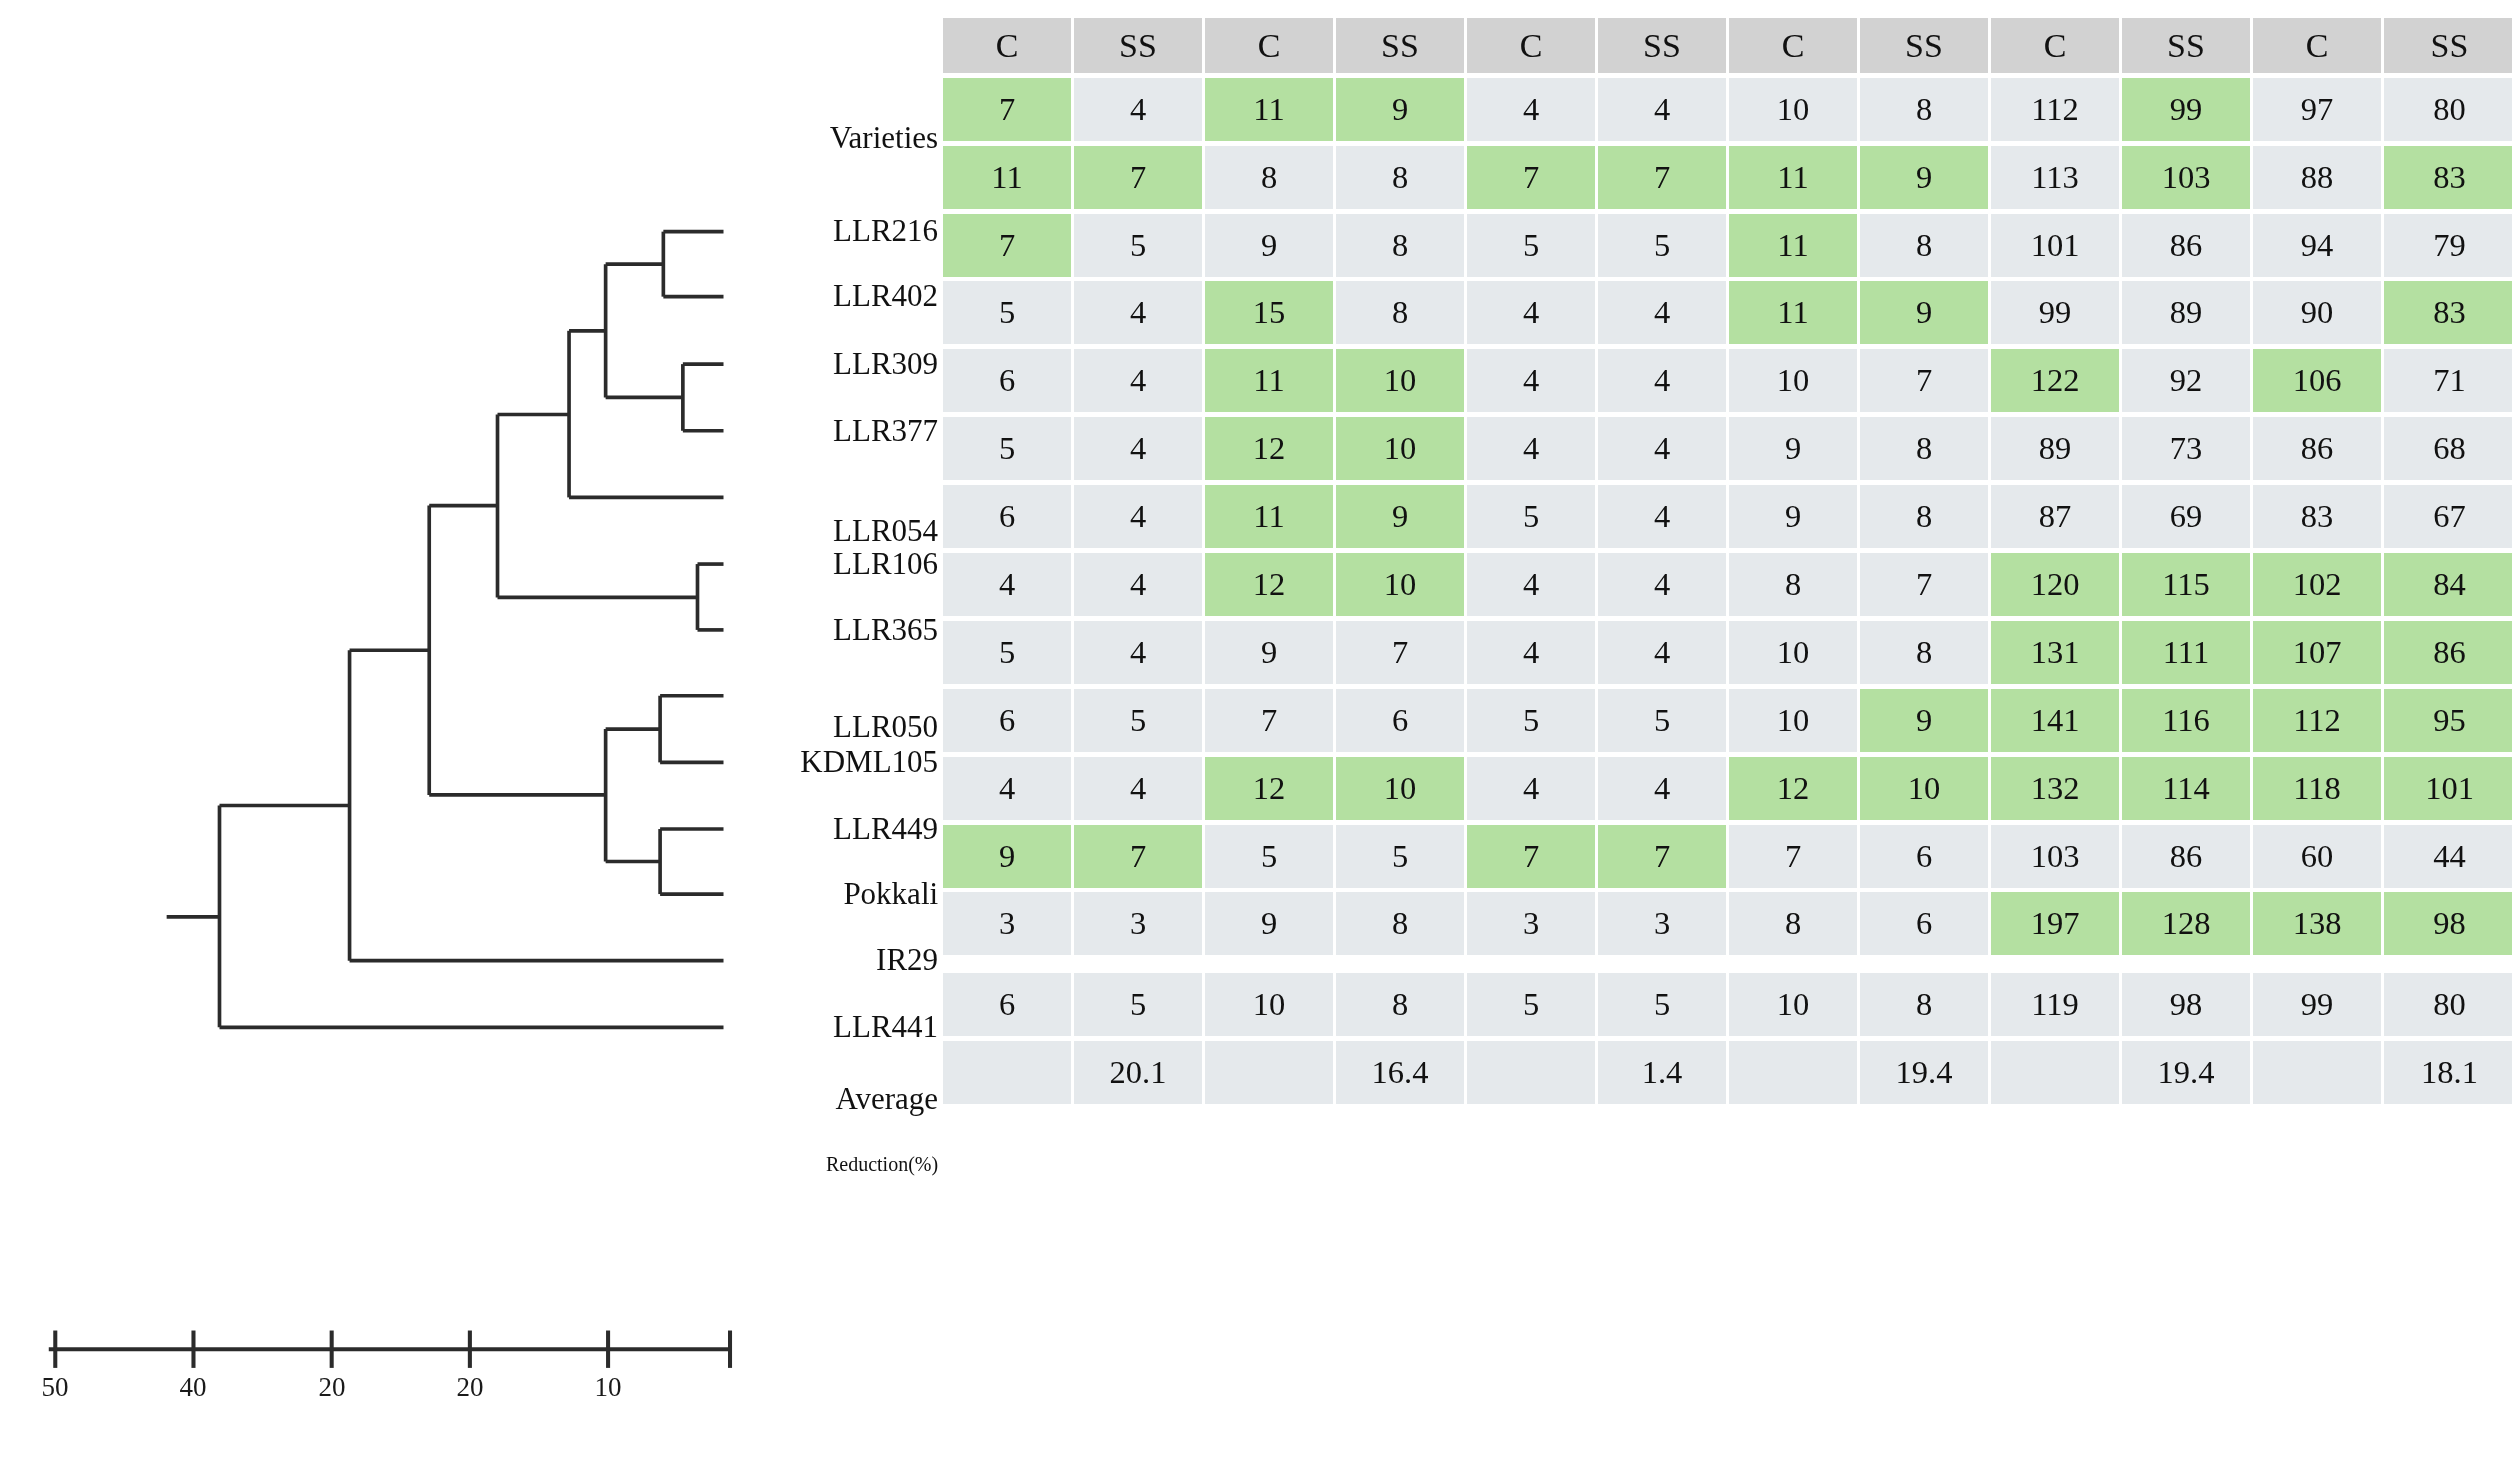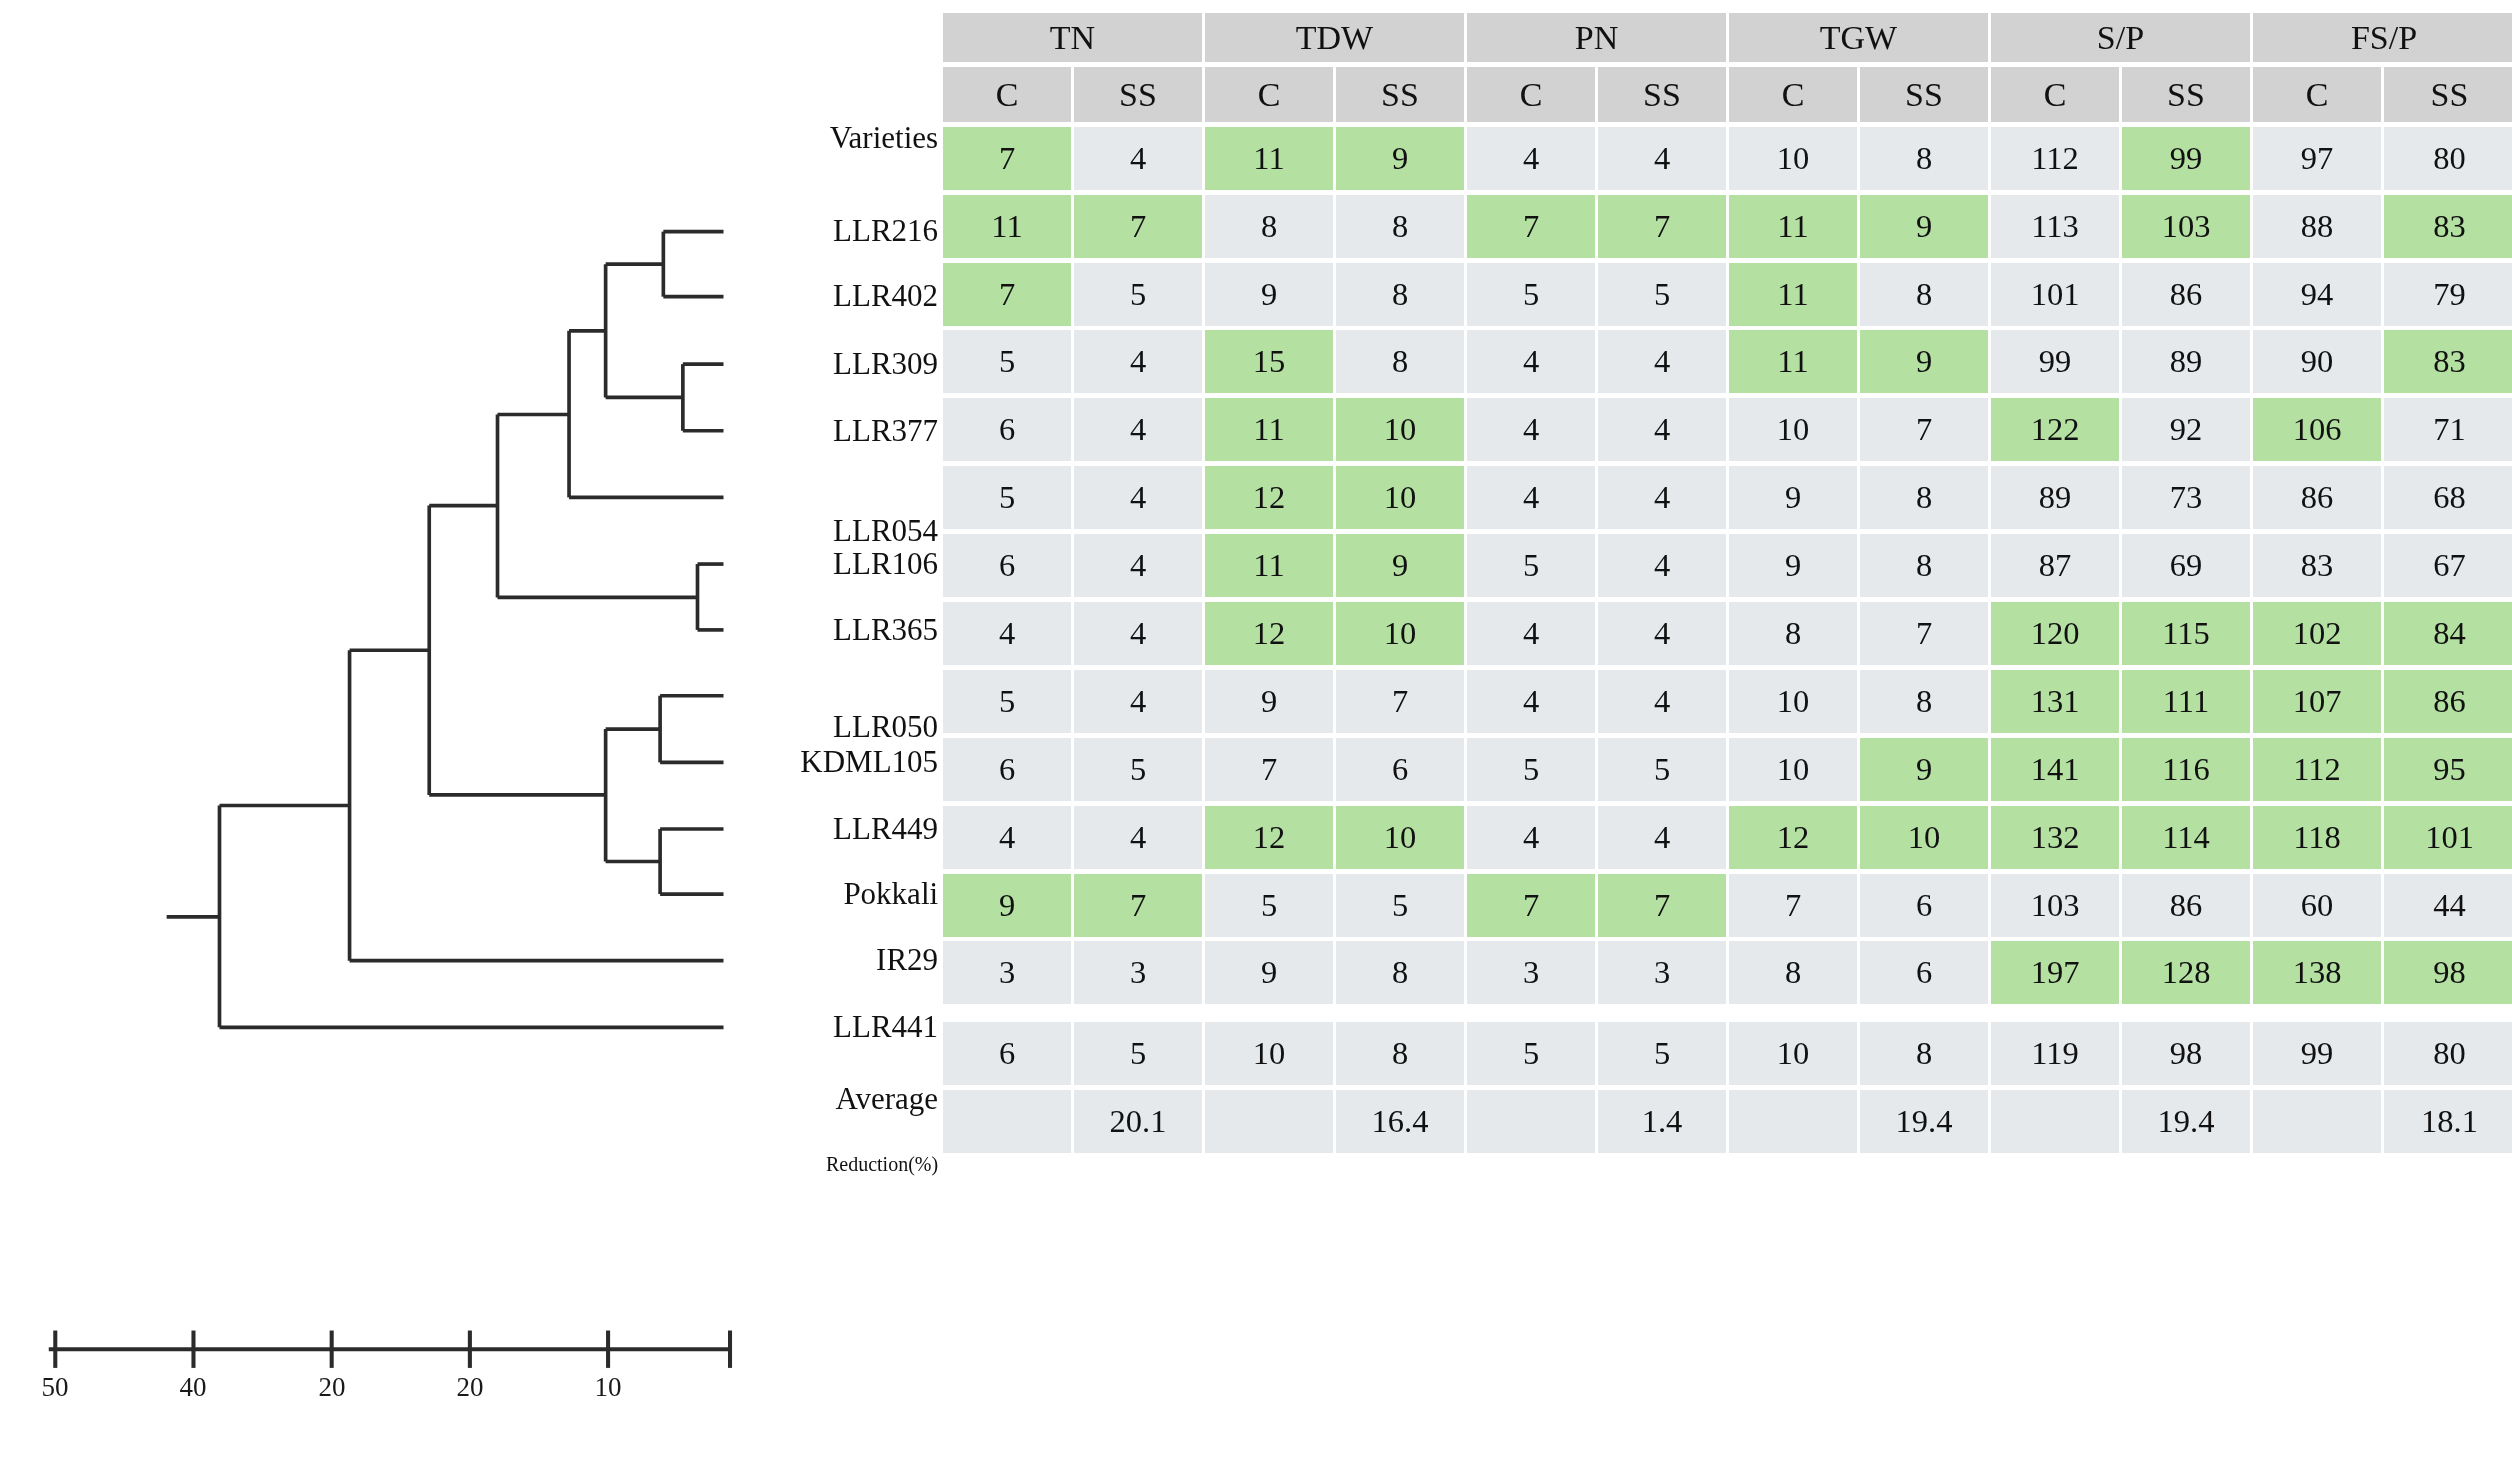--- a/index.html
+++ b/index.html
@@ -169,28 +169,20 @@
     <div class="rowlabel" style="top:878px;">Pokkali</div>
     <div class="rowlabel" style="top:944px;">IR29</div>
     <div class="rowlabel" style="top:1011px;">LLR441</div>
 
     <div class="rowlabel" style="top:1083px;">Average</div>
     <div class="rowlabel" style="top:1148px;font-size:20px;">Reduction(%)</div>
   </div>
 
   <div id="table">
 
-    <div class="trow hdrrow1">
-      <div class="cell hdr grp">TN</div>
-      <div class="cell hdr grp">TDW</div>
-      <div class="cell hdr grp">PN</div>
-      <div class="cell hdr grp">TGW</div>
-      <div class="cell hdr grp">S/P</div>
-      <div class="cell hdr grp">FS/P</div>
-    </div>
     <div class="rowgap"></div>
 
     <div class="trow hdrrow2">
       <div class="cell hdr">C</div>
       <div class="cell hdr">SS</div>
       <div class="cell hdr">C</div>
       <div class="cell hdr">SS</div>
       <div class="cell hdr">C</div>
       <div class="cell hdr">SS</div>
       <div class="cell hdr">C</div>

